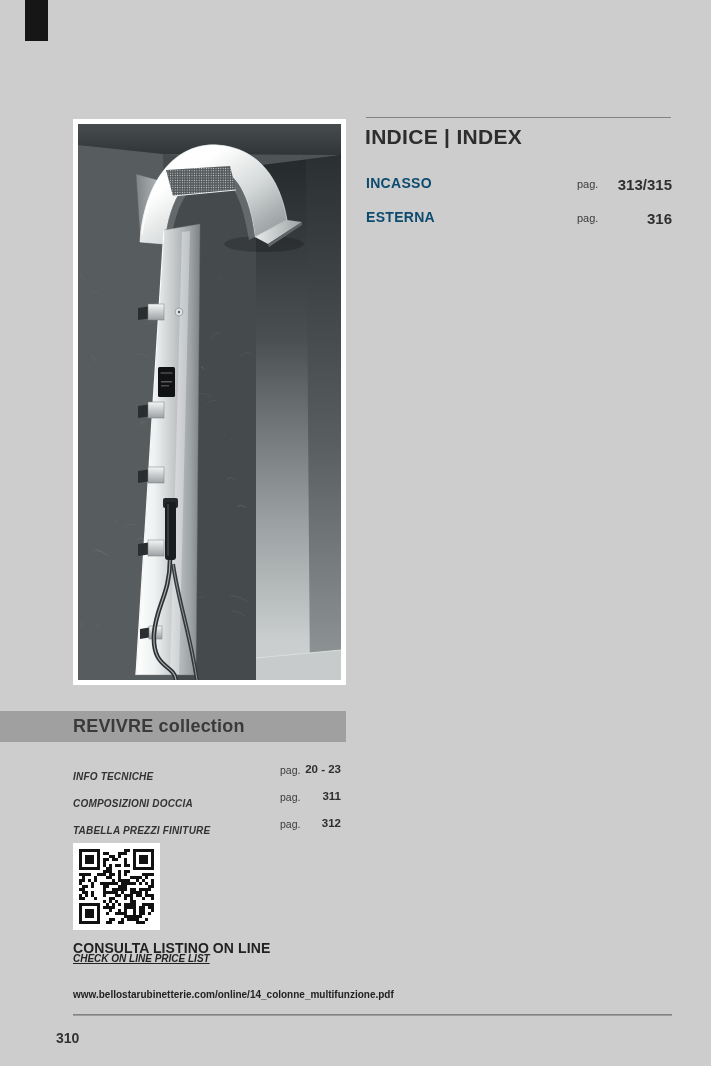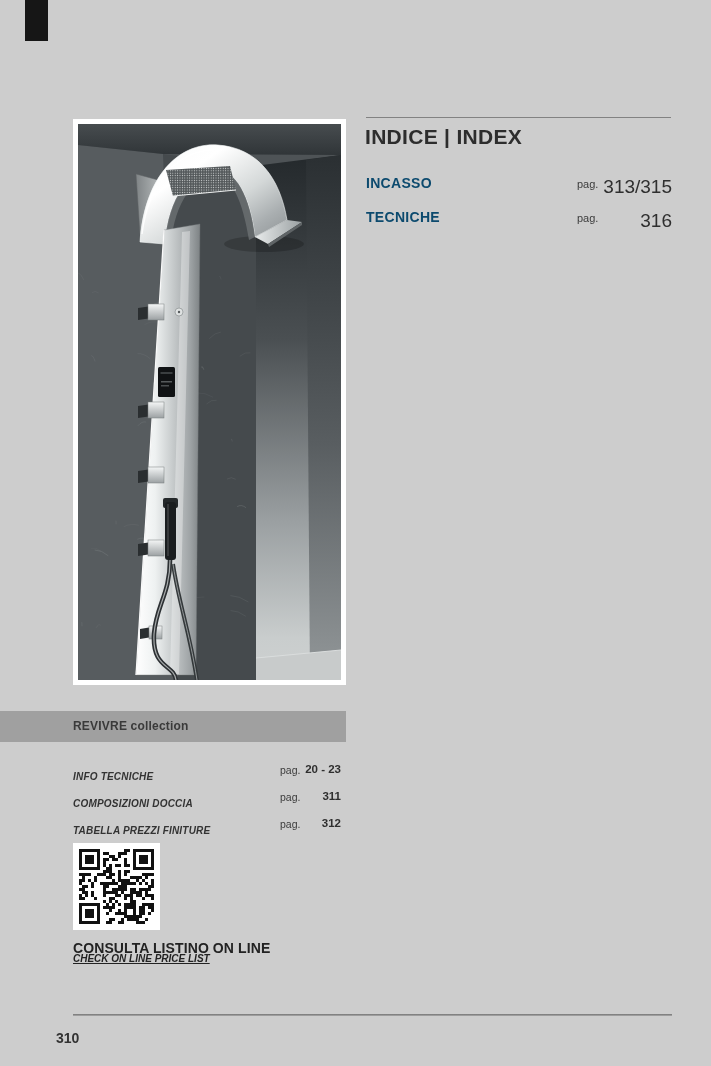--- a/index.html
+++ b/index.html
@@ -38,31 +38,31 @@
   .index-row .lbl{
     position:absolute;left:0;top:0;
     font-size:14px;font-weight:bold;color:#0c4a6e;letter-spacing:.3px;
   }
   .index-row .pag{
     position:absolute;left:211px;top:3px;
     font-size:11px;color:#3c3c3c;
   }
   .index-row .val{
     position:absolute;left:229px;top:1px;width:77px;
-    text-align:right;font-size:19px;font-weight:normal;color:#2f2f2f;
+    text-align:right;font-size:15px;font-weight:bold;color:#2f2f2f;
   }
 
   
   .banner{
     left:0;top:711px;width:346px;height:31px;
     background:#a0a0a0;
   }
   .banner .lbl{
     position:absolute;left:73px;top:0;line-height:31px;
-    font-size:12px;font-weight:bold;color:#3a3a3a;letter-spacing:.2px;
+    font-size:18px;font-weight:bold;color:#3a3a3a;letter-spacing:.2px;
   }
 
   
   .coll-row{left:73px;width:268px;height:14px;}
   .coll-row .lbl{
     position:absolute;left:0;top:8px;
     font-size:10px;font-weight:bold;color:#333;letter-spacing:.2px;font-style:italic;
   }
   .coll-row .pag{
     position:absolute;left:207px;top:1px;
@@ -264,21 +264,21 @@
 
   <div class="abs index-rule"></div>
   <div class="abs index-title">INDICE | INDEX</div>
 
   <div class="abs index-row" style="top:175px;">
     <span class="lbl">INCASSO</span>
     <span class="pag">pag.</span>
     <span class="val">313/315</span>
   </div>
   <div class="abs index-row" style="top:209px;">
-    <span class="lbl">TECNICHE</span>
+    <span class="lbl">ESTERNA</span>
     <span class="pag">pag.</span>
     <span class="val">316</span>
   </div>
 
   <div class="abs banner">
     <span class="lbl">REVIVRE collection</span>
   </div>
 
   <div class="abs coll-row" style="top:763px;">
     <span class="lbl">INFO TECNICHE</span>
@@ -516,17 +516,18 @@
           <rect x="57" y="3" width="15" height="15" fill="#fff"></rect>
           <rect x="60" y="6" width="9" height="9" fill="#111"></rect>
           <rect x="0" y="54" width="21" height="21"></rect>
           <rect x="3" y="57" width="15" height="15" fill="#fff"></rect>
           <rect x="6" y="60" width="9" height="9" fill="#111"></rect>
         </g>
       </svg>
   </div>
   <div class="abs qr-caption">CONSULTA LISTINO ON LINE</div>
   <div class="abs qr-caption-en">CHECK ON LINE PRICE LIST</div>
+  <div class="abs pdf-url">www.bellostarubinetterie.com/online/14_colonne_multifunzione.pdf</div>
 
   <div class="abs footer-rule"></div>
   <div class="abs page-number">310</div>
 
 </div>
 
 </body></html>

